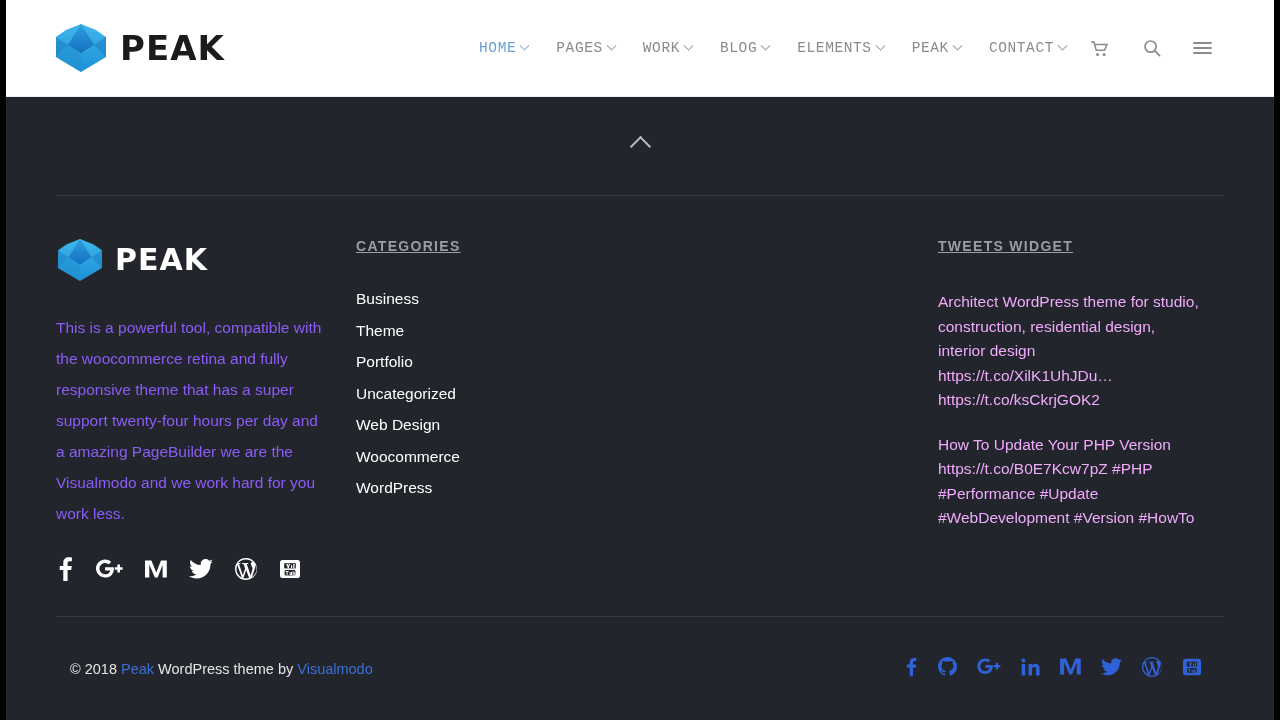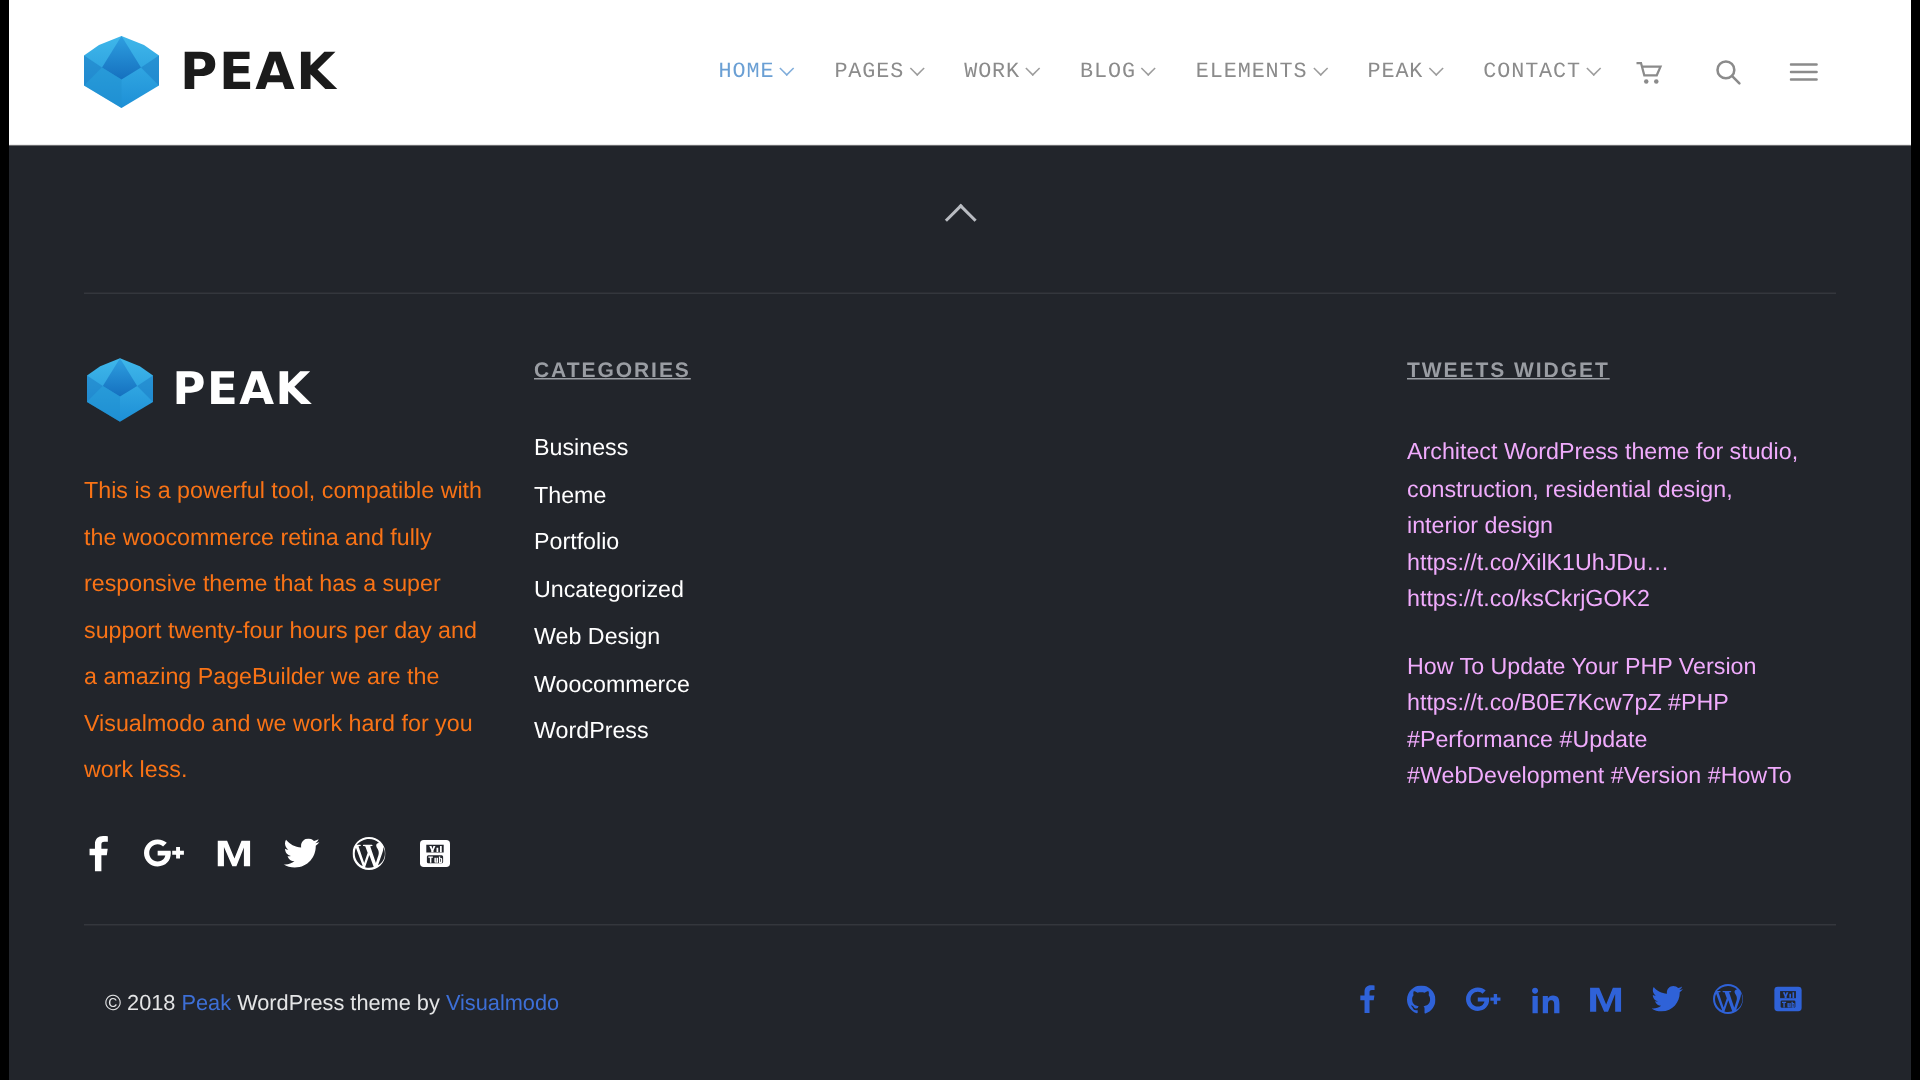--- a/index.html
+++ b/index.html
@@ -168,21 +168,21 @@
     font-size: 30px;
     font-weight: 700;
     letter-spacing: 1px;
     color: #ffffff;
     line-height: 1;
   }
 
   .about-text {
     font-size: 15.5px;
     line-height: 31px;
-    color: #f97316;
+    color: #8b5cf6;
     max-width: 268px;
   }
 
   .social-row {
     display: flex;
     align-items: center;
     gap: 22px;
     margin-top: 28px;
     color: #ffffff;
   }

